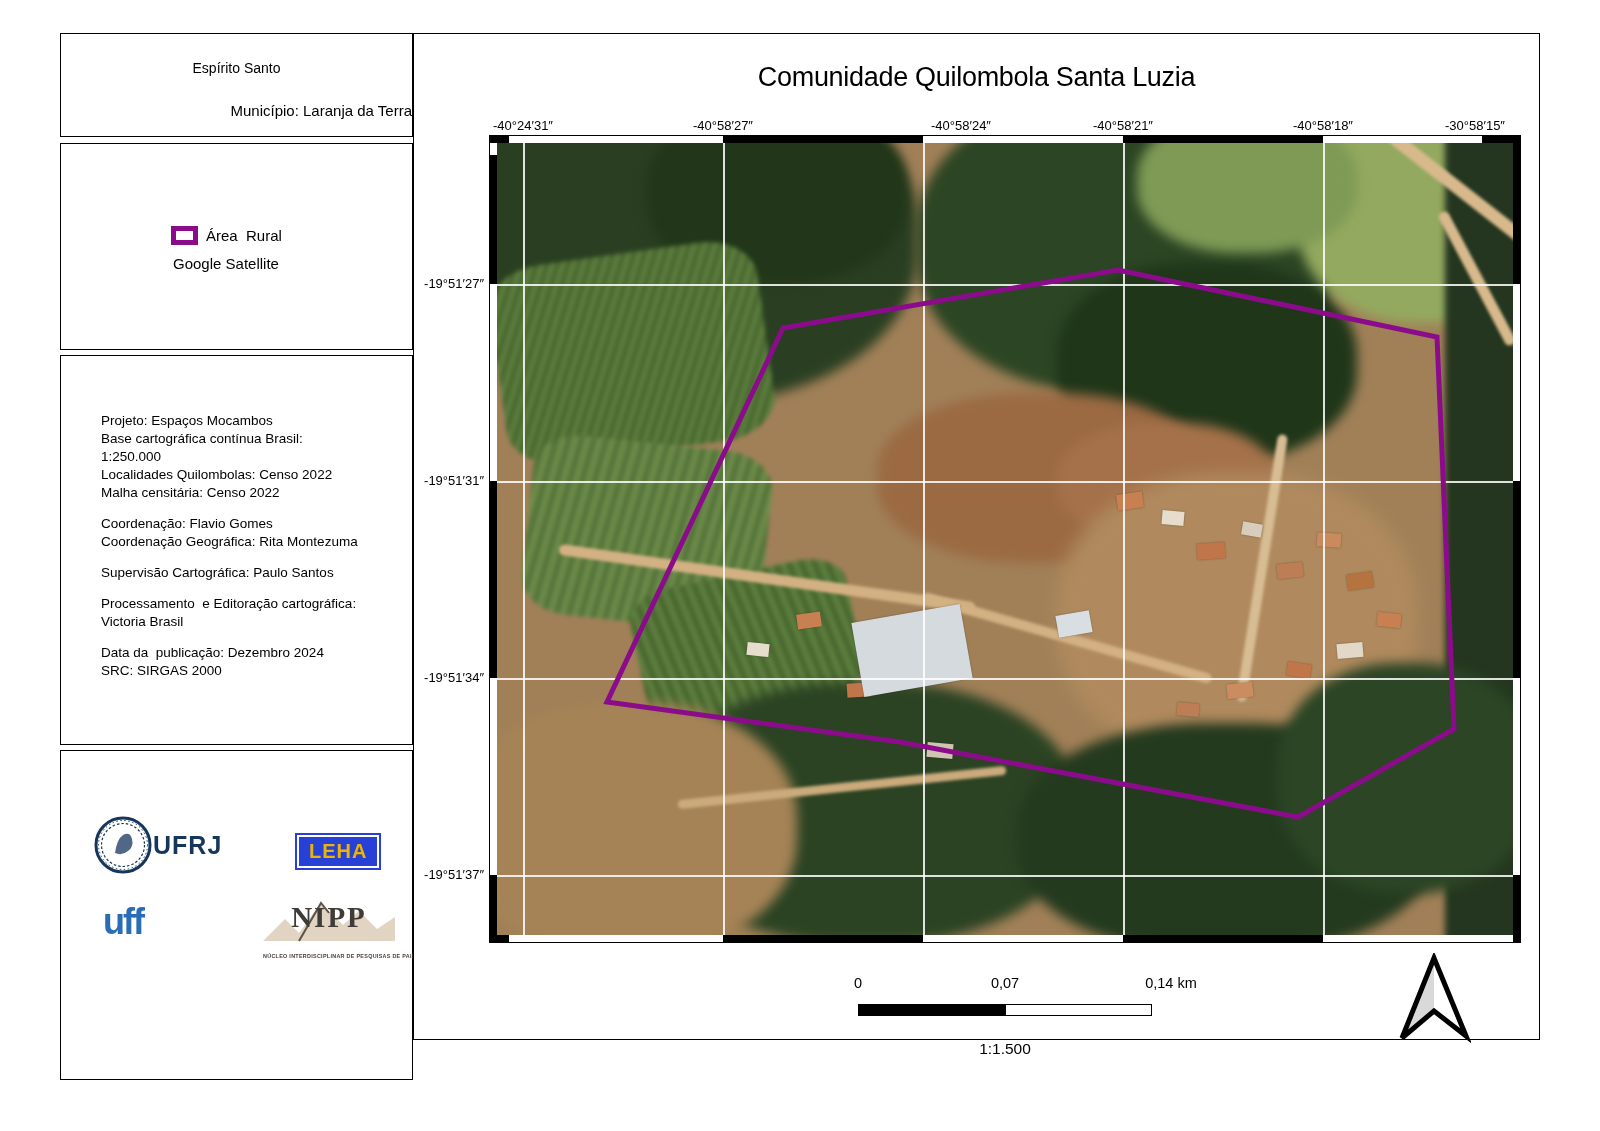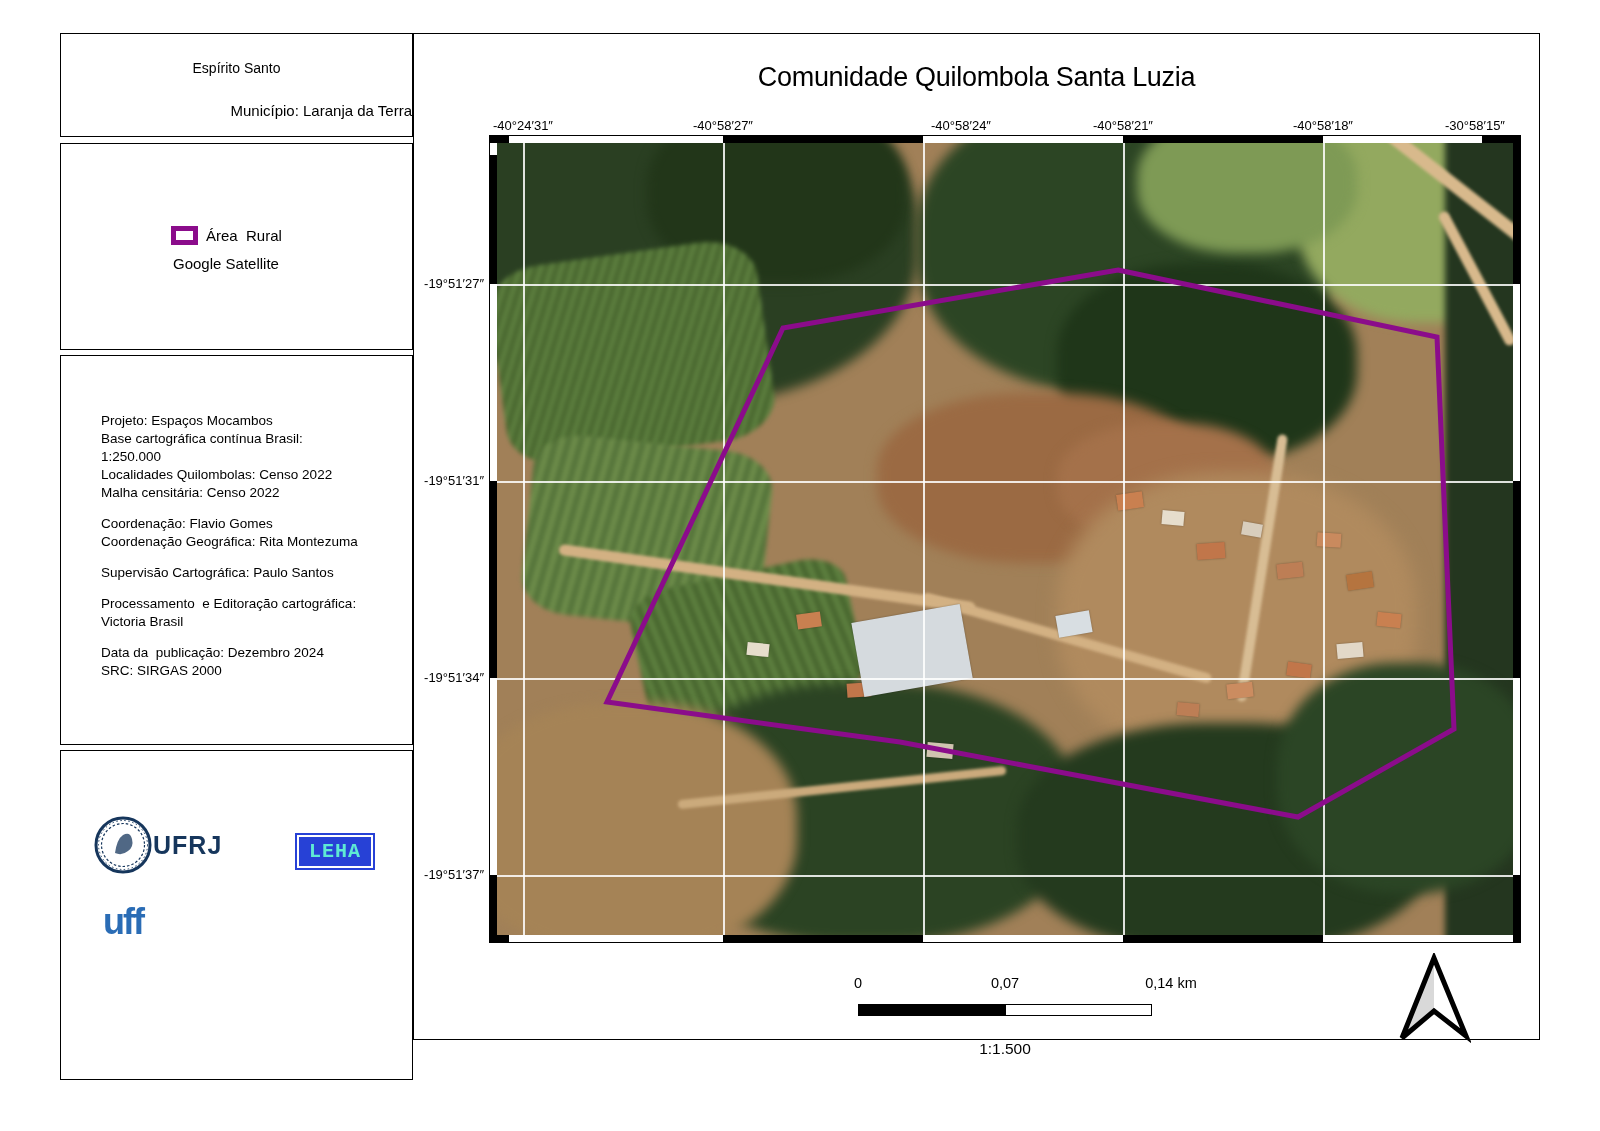--- a/index.html
+++ b/index.html
@@ -13,21 +13,21 @@
   .legend-swatch{position:absolute;left:110px;top:82px;width:17px;height:9px;background:#fff;border:5px solid #8b0c8b;}
   .legend-label{position:absolute;left:145px;top:83px;font-size:15px;white-space:pre-wrap;}
   .legend-base{position:absolute;left:112px;top:111px;font-size:15px;}
   .credits{position:absolute;left:40px;top:56px;right:14px;font-size:13.5px;}
   .cred-line{white-space:pre-wrap;line-height:18px;}
   .cred-line.blank{height:13px;}
 
   
   .ufrj-text{position:absolute;left:92px;top:80px;font-size:25px;font-weight:bold;color:#16365c;letter-spacing:1px;}
   .leha{position:absolute;left:234px;top:82px;border:2px solid #2741d6;padding:2px;background:#fff;}
-  .leha-inner{background:#2741d6;color:#5eead4;font-family:Liberation Mono, monospace;font-weight:bold;
+  .leha-inner{background:#2741d6;color:#eab308;font-family:Liberation Sans, sans-serif;font-weight:bold;
     font-size:20px;letter-spacing:1px;padding:3px 10px;}
   .uff-text{position:absolute;left:42px;top:150px;font-size:36px;font-weight:bold;color:#2a6cb5;letter-spacing:-2px;}
   .nipp{position:absolute;left:202px;top:142px;width:132px;height:66px;}
   .nipp-word{position:absolute;left:0;right:0;top:8px;text-align:center;font-family:"Liberation Serif",serif;
     font-weight:bold;font-size:29px;color:#3f3b36;letter-spacing:2px;}
   .nipp-sub{position:absolute;left:0;right:0;bottom:0;text-align:center;font-size:5.4px;font-weight:bold;
     color:#4a4038;letter-spacing:.3px;white-space:nowrap;}
 
   
   .map-title{position:absolute;left:413px;width:1127px;top:62px;text-align:center;font-size:27px;letter-spacing:-.3px;}
@@ -116,20 +116,28 @@
       <circle cx="30" cy="32" r="24.5" fill="none" stroke="#16365c" stroke-width="1" stroke-dasharray="1.5 2.5"></circle>
     </svg>
     <div class="ufrj-text">UFRJ</div>
 
     <div class="leha">
       <div class="leha-inner">LEHA</div>
     </div>
 
     <div class="uff-text">uff</div>
 
+    <div class="nipp">
+      <svg width="132" height="52" style="position:absolute;left:0;top:2px;">
+        <path d="M0,46 L22,24 L36,38 L58,8 L80,30 L96,16 L114,34 L132,22 L132,46 Z" fill="#d8c5ae" opacity="0.75"></path>
+        <path d="M36,46 L58,8 L66,18" fill="none" stroke="#5a5148" stroke-width="2"></path>
+      </svg>
+      <div class="nipp-word">NIPP</div>
+      <div class="nipp-sub">NÚCLEO INTERDISCIPLINAR DE PESQUISAS DE PAISAGENS</div>
+    </div>
   </div>
 
   <div class="box" style="left:413px;top:33px;width:1127px;height:1007px;"></div>
 
   <div class="map-title">Comunidade Quilombola Santa Luzia</div>
 
   <div class="xaxis">
       <span style="left: 26px;">-40°24′31″</span>
       <span style="left: 226px;">-40°58′27″</span>
       <span style="left: 428px; margin-left: 36px;">-40°58′24″</span>

